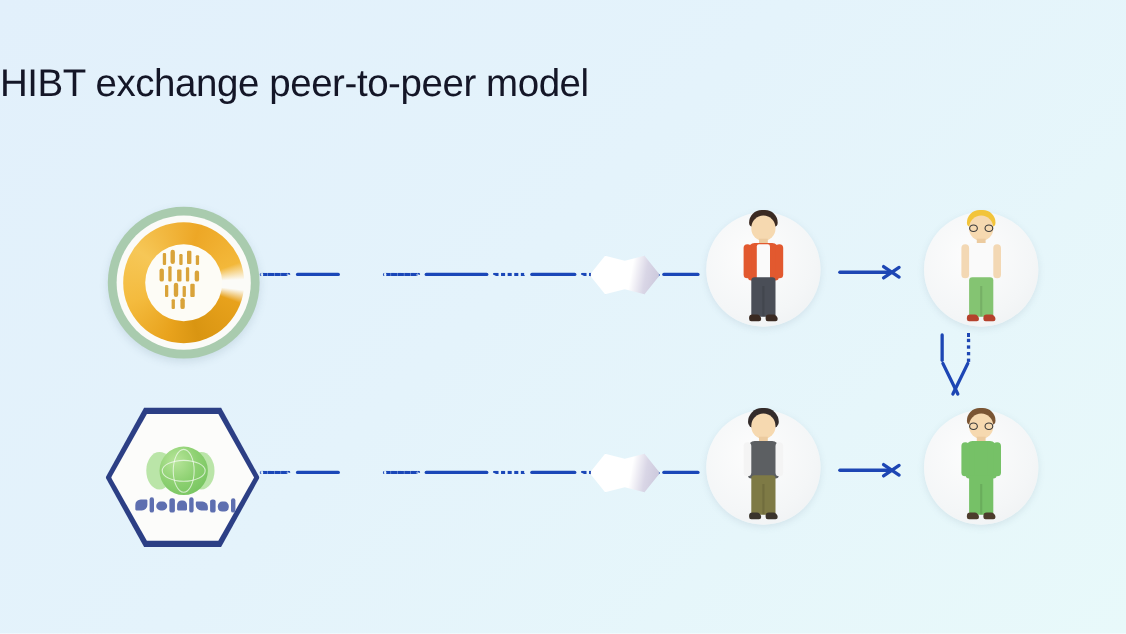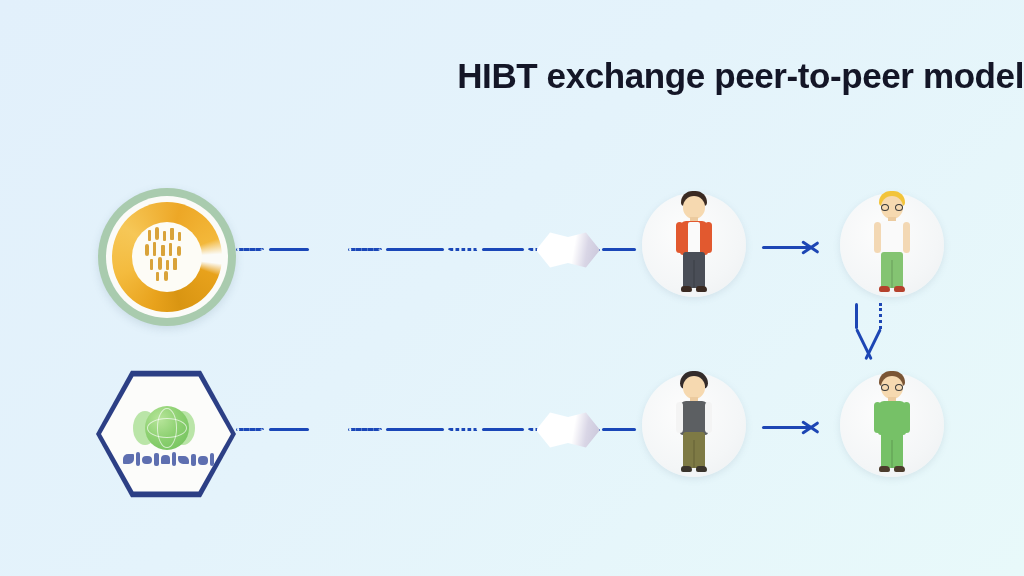--- a/index.html
+++ b/index.html
@@ -19,23 +19,23 @@
     width: 1024px;
     height: 576px;
   }
 
   
   #diagram-title {
     position: absolute;
     left: 0;
     top: 56px;
     width: 1024px;
-    text-align: right;
+    text-align: left;
     font-size: 35px;
-    font-weight: bold;
+    font-weight: normal;
     letter-spacing: -0.4px;
     color: #141627;
     font-family: "Liberation Sans", sans-serif;
     white-space: nowrap;
   }
 
   
   .node { position: absolute; }
 
   

